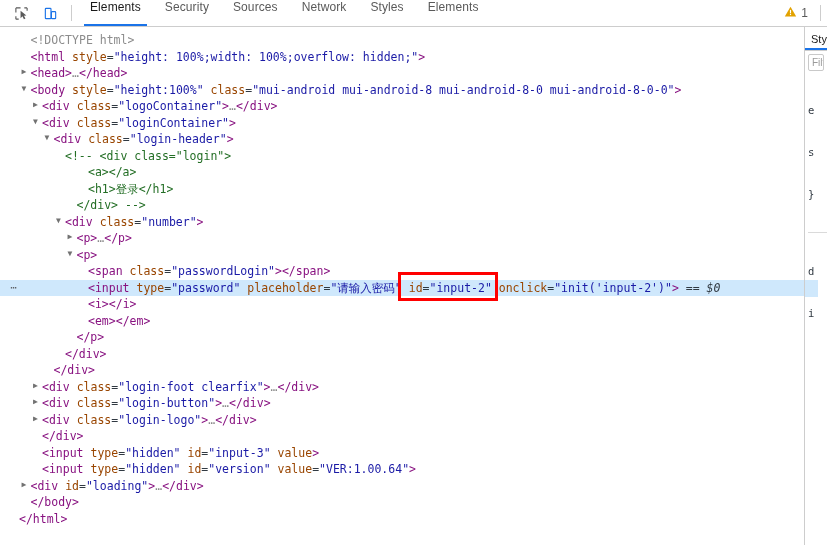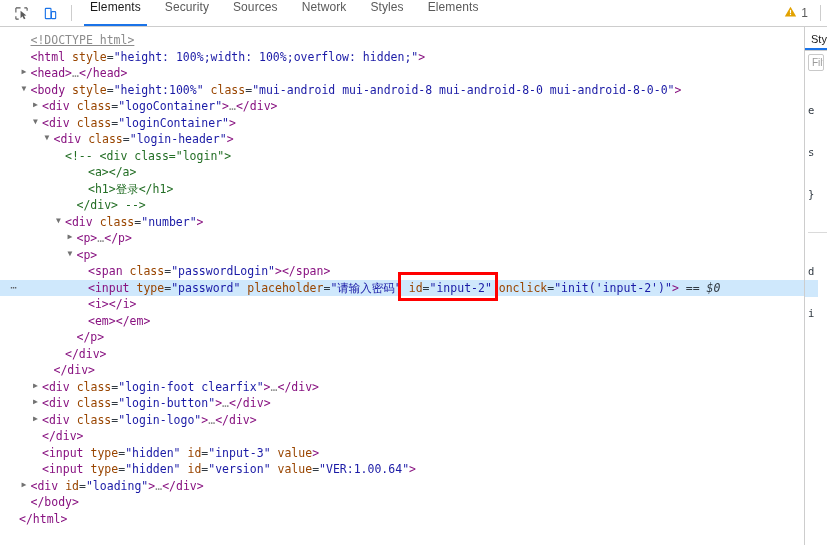--- a/index.html
+++ b/index.html
@@ -149,21 +149,21 @@
     top: -1px;
   }
   .twisty.spacer { color: transparent; }
 
   
   .tag      { color: #881280; }
   .attr     { color: #994500; }
   .val      { color: #1a1aa6; }
   .punc     { color: #303942; }
   .comment  { color: #236e25; }
-  .doctype  { color: #8c8c8c; text-decoration: underline; }
+  .doctype  { color: #8c8c8c; }
   .ellipsis { color: #8c8c8c; }
   .dollar   { color: #303942; font-style: italic; }
 
   
   .redbox {
     position: absolute;
     border: 3px solid #ff0000;
     pointer-events: none;
     z-index: 30;
   }

